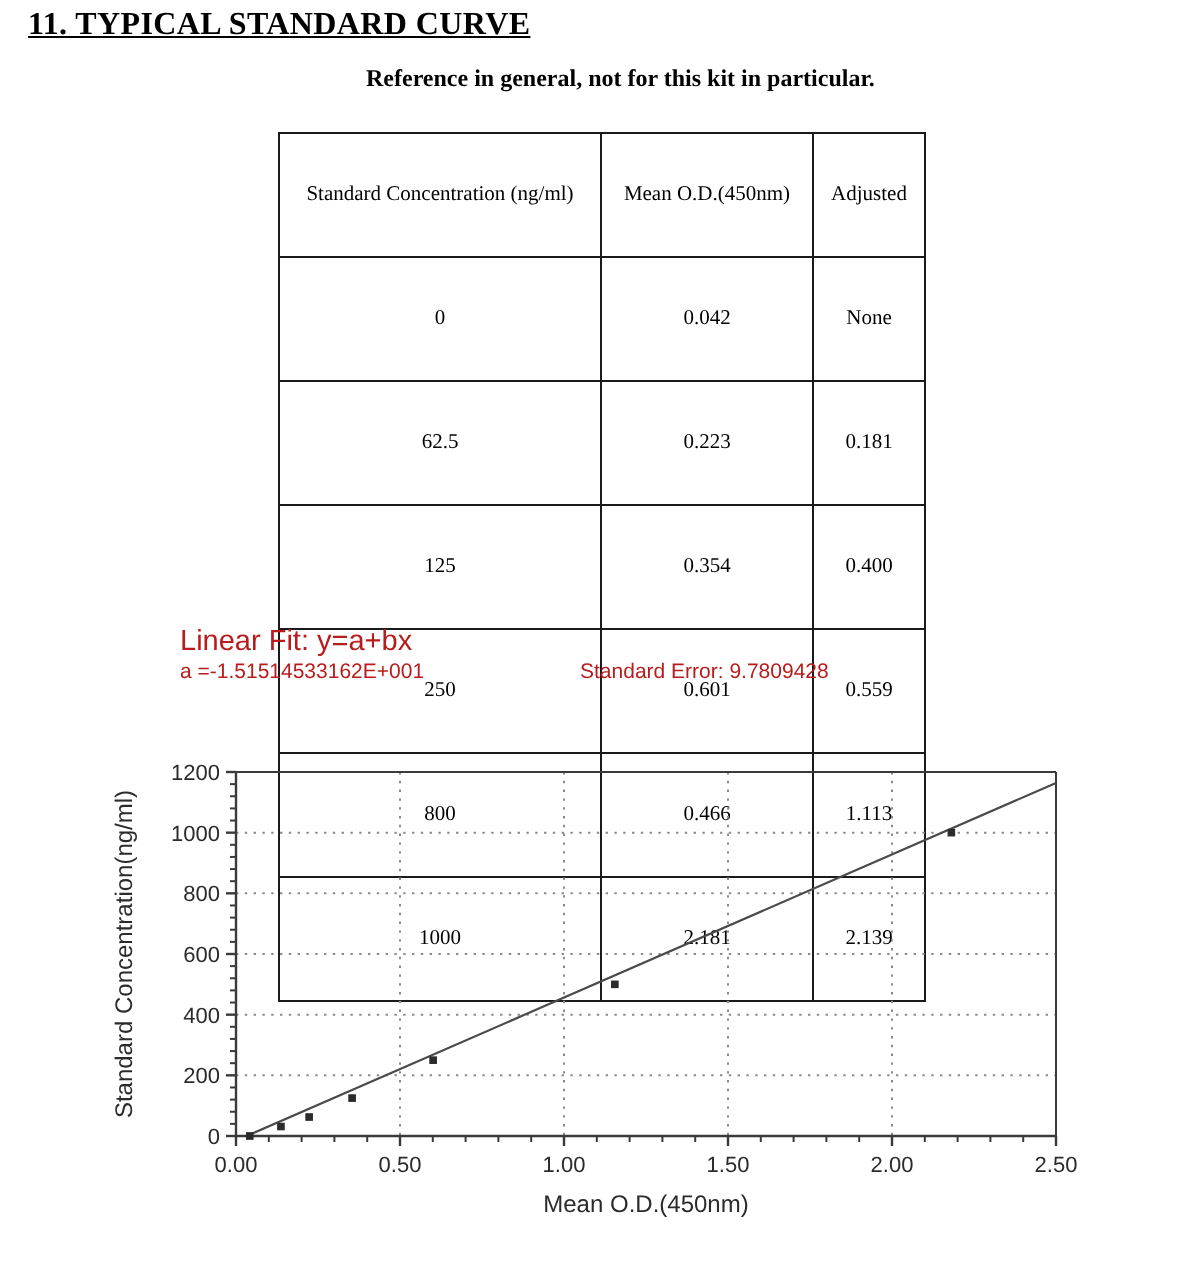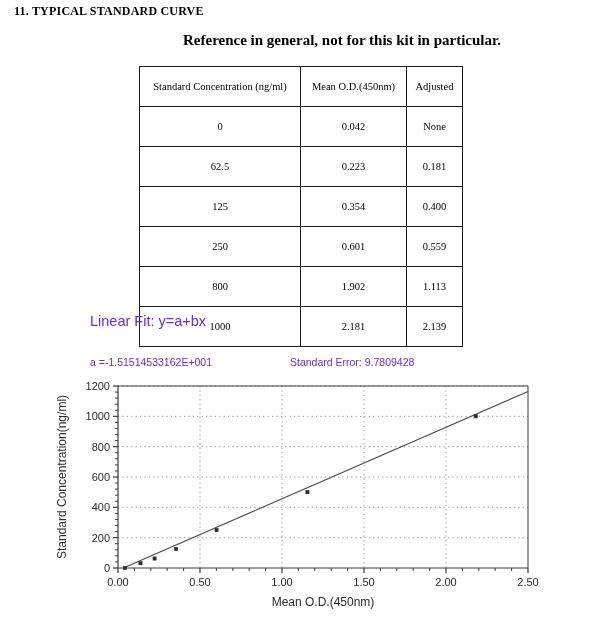--- a/index.html
+++ b/index.html
@@ -16,79 +16,79 @@
     overflow: hidden;
   }
 
   
   #section-title {
     position: absolute;
     left: 14px;
     top: 4px;
     font-family: "Liberation Serif", serif;
     font-weight: bold;
-    font-size: 12px;
+    font-size: 16px;
     letter-spacing: 0.2px;
     white-space: nowrap;
+    text-decoration: underline;
   }
 
   
   #subtitle {
     position: absolute;
     left: 183px;
     top: 32px;
     font-family: "Liberation Serif", serif;
     font-weight: bold;
-    font-size: 15px;
+    font-size: 12px;
     white-space: nowrap;
   }
 
   
   #std-table {
     position: absolute;
     left: 139px;
     top: 66px;
     width: 323px;
     border-collapse: collapse;
     table-layout: fixed;
     font-family: "Liberation Serif", serif;
     font-size: 10.5px;
   }
   #std-table td {
     border: 1px solid #1a1a1a;
     text-align: center;
     height: 25px;
-    padding: 7px 2px;
+    padding: 18px 2px;
     vertical-align: middle;
     line-height: 1.1;
     white-space: nowrap;
   }
   #std-table col.c-conc  { width: 161px; }
   #std-table col.c-od    { width: 106px; }
   #std-table col.c-adj   { width: 56px;  }
 
   
   #fit-block {
     position: absolute;
     left: 90px;
     top: 313px;
     font-family: "Liberation Sans", sans-serif;
-    color: #6d28d9;
+    color: #b91c1c;
   }
   #fit-title {
     font-size: 14.5px;
     line-height: 17px;
     white-space: nowrap;
   }
   .fit-row {
     display: flex;
     font-size: 10.5px;
     line-height: 13px;
     white-space: nowrap;
-    margin-top: 26px;
   }
   .fit-left  { width: 200px; }
   .fit-right { }
 
   
   #chart {
     position: absolute;
     left: 0px;
     top: 376px;
     width: 600px;
@@ -130,21 +130,21 @@
       <td>0.354</td>
       <td>0.400</td>
     </tr>
     <tr>
       <td>250</td>
       <td>0.601</td>
       <td>0.559</td>
     </tr>
     <tr>
       <td>800</td>
-      <td>1.902</td>
+      <td>0.466</td>
       <td>1.113</td>
     </tr>
     <tr>
       <td>1000</td>
       <td>2.181</td>
       <td>2.139</td>
     </tr>
   </tbody>
 </table>
 

